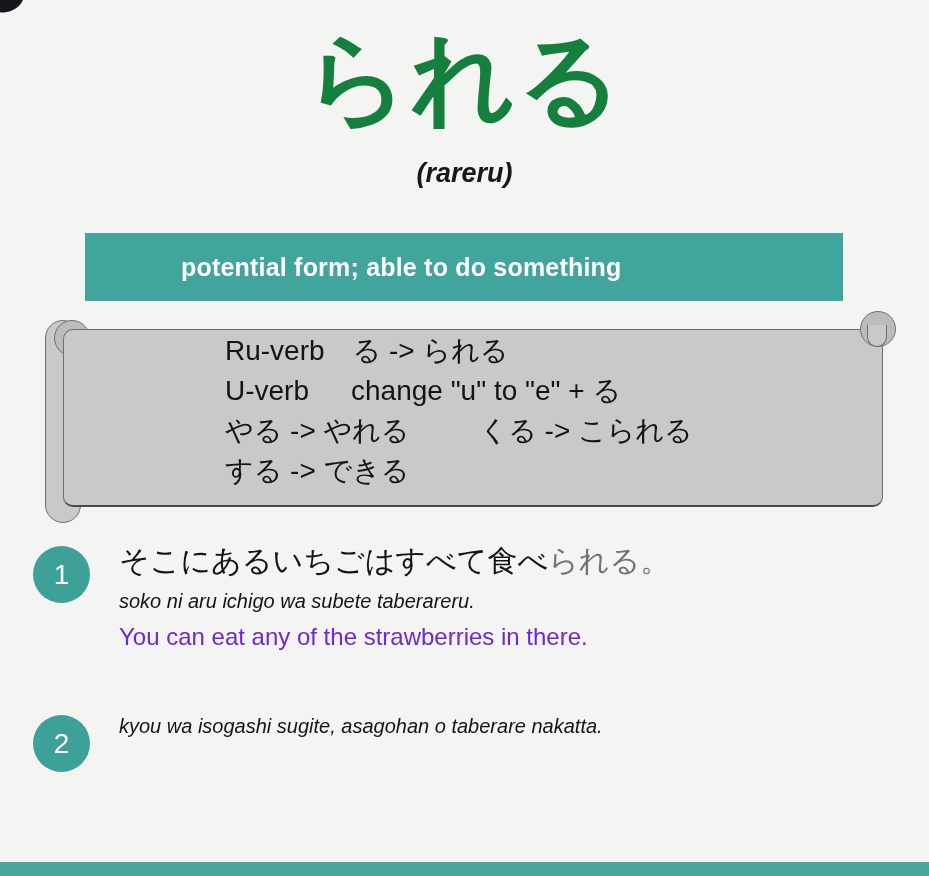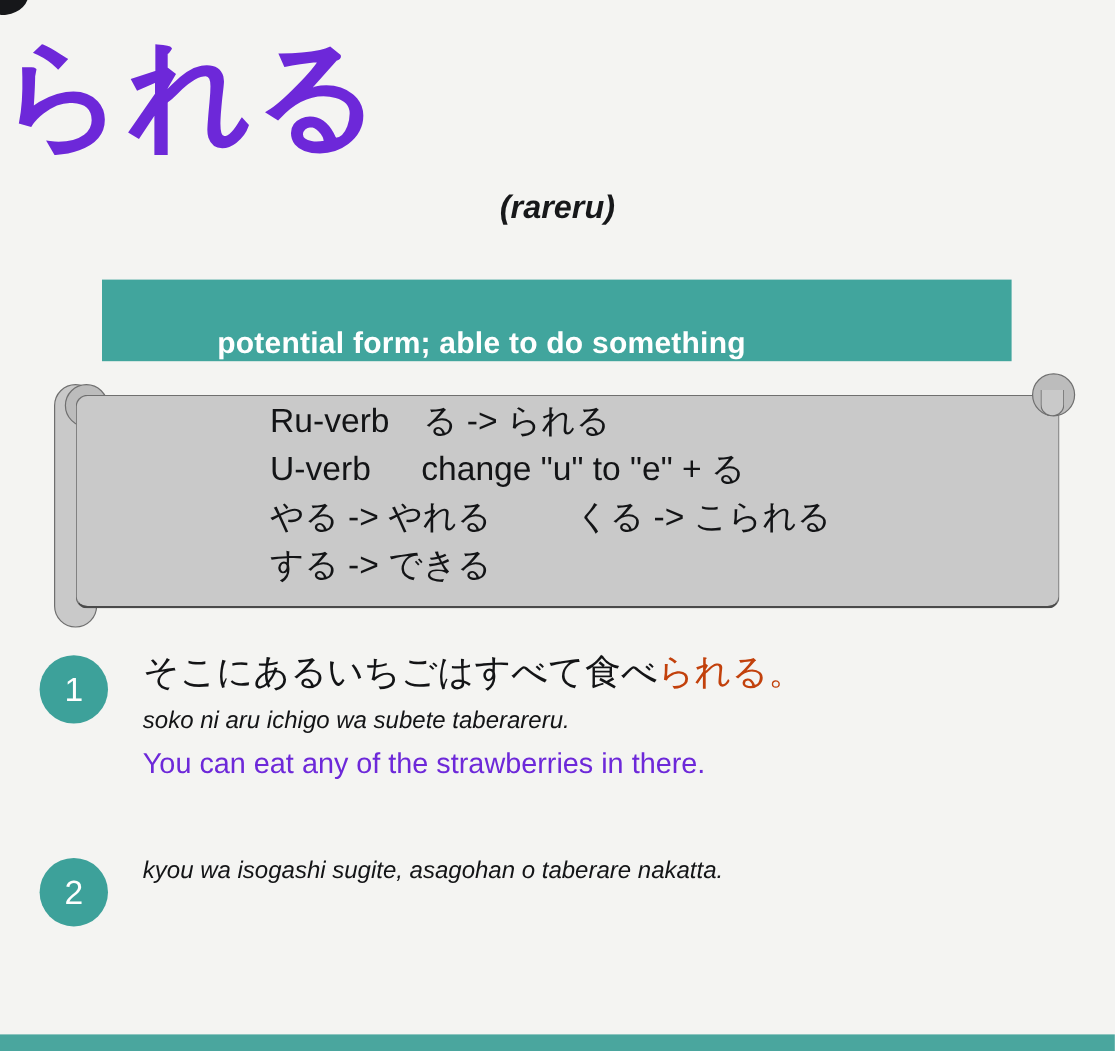--- a/index.html
+++ b/index.html
@@ -25,21 +25,22 @@
     background: #16171a;
     border-radius: 0 0 60% 40%;
     transform: rotate(-8deg);
   }
 
   .title {
     position: absolute;
     left: 0;
     top: 18px;
     width: 929px;
-    color: #6d28d9;
+    text-align: center;
+    color: #15803d;
     font-size: 102px;
     line-height: 122px;
     font-weight: 700;
     letter-spacing: 2px;
   }
 
   .romaji-title {
     position: absolute;
     left: 0;
     top: 158px;
@@ -54,21 +55,21 @@
   
   .meaning-banner {
     position: absolute;
     left: 85px;
     top: 233px;
     width: 758px;
     height: 68px;
     background: #41a59d;
     box-sizing: border-box;
     display: flex;
-    align-items: flex-end;
+    align-items: center;
   }
   .meaning-text {
     color: #ffffff;
     font-size: 25px;
     font-weight: 700;
     padding-left: 96px;
     letter-spacing: 0.2px;
   }
 
   
@@ -178,21 +179,21 @@
     top: 0;
     width: 800px;
   }
   .jp-line {
     font-size: 30px;
     line-height: 44px;
     color: #131416;
     white-space: nowrap;
   }
   .jp-line .hl {
-    color: #c2410c;
+    color: #737373;
   }
   .romaji-line {
     font-size: 20px;
     line-height: 36px;
     font-style: italic;
     color: #131416;
     white-space: nowrap;
   }
   .en-line {
     font-size: 24px;

